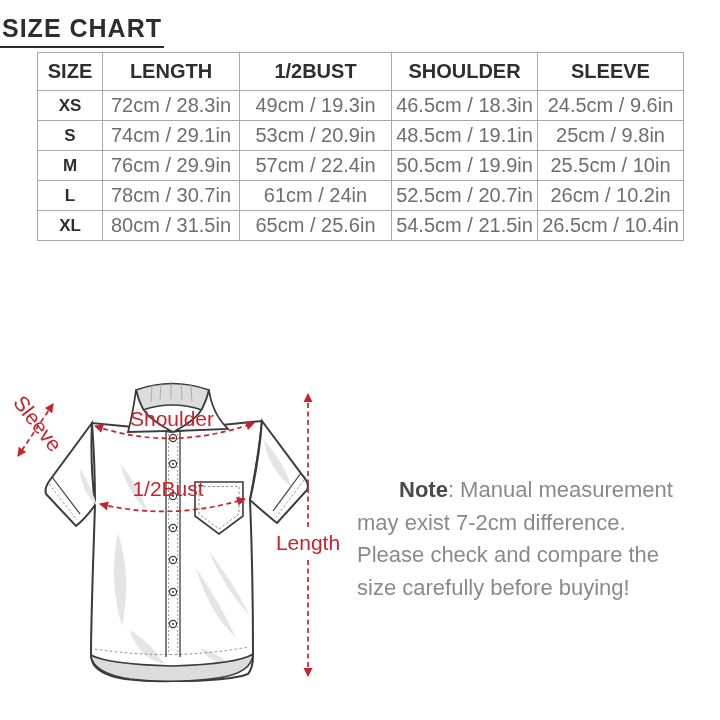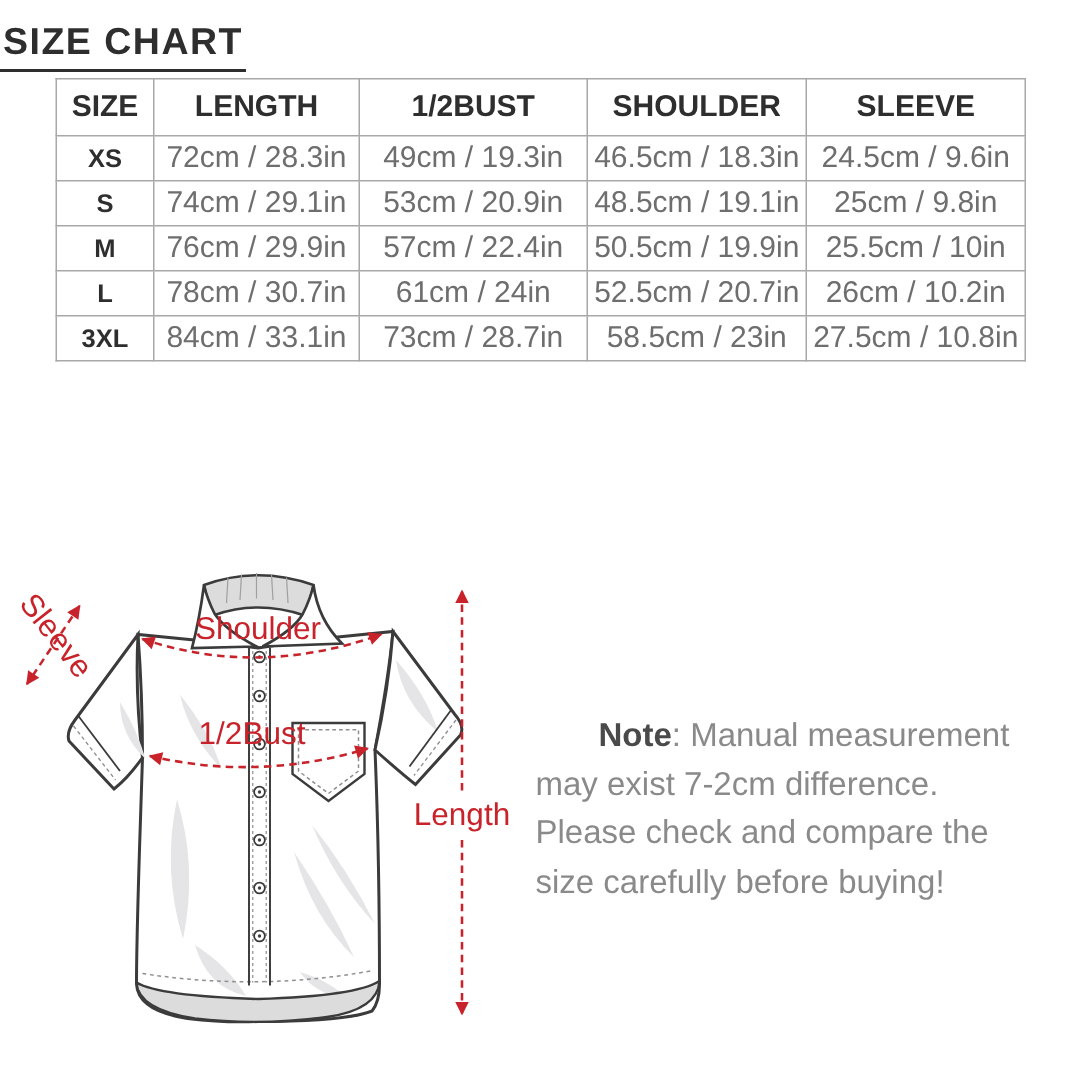--- a/index.html
+++ b/index.html
@@ -80,25 +80,25 @@
         <td>25.5cm / 10in</td>
       </tr>
       <tr>
         <td class="size-col">L</td>
         <td>78cm / 30.7in</td>
         <td>61cm / 24in</td>
         <td>52.5cm / 20.7in</td>
         <td>26cm / 10.2in</td>
       </tr>
       <tr>
-        <td class="size-col">3XL</td>
-        <td>84cm / 33.1in</td>
-        <td>73cm / 28.7in</td>
-        <td>58.5cm / 23in</td>
-        <td>27.5cm / 10.8in</td>
+        <td class="size-col">XL</td>
+        <td>80cm / 31.5in</td>
+        <td>65cm / 25.6in</td>
+        <td>54.5cm / 21.5in</td>
+        <td>26.5cm / 10.4in</td>
       </tr>
     </tbody>
   </table>
 
   <svg class="shirt" width="350" height="340" viewBox="0 0 350 340">
     <defs>
       <marker id="ah" markerUnits="userSpaceOnUse" markerWidth="10" markerHeight="10" viewBox="0 0 10 10" refX="8.5" refY="5" orient="auto-start-reverse">
         <path d="M0.5,0.5 L9.5,5 L0.5,9.5 Z" fill="#c8232b"></path>
       </marker>
     </defs>

